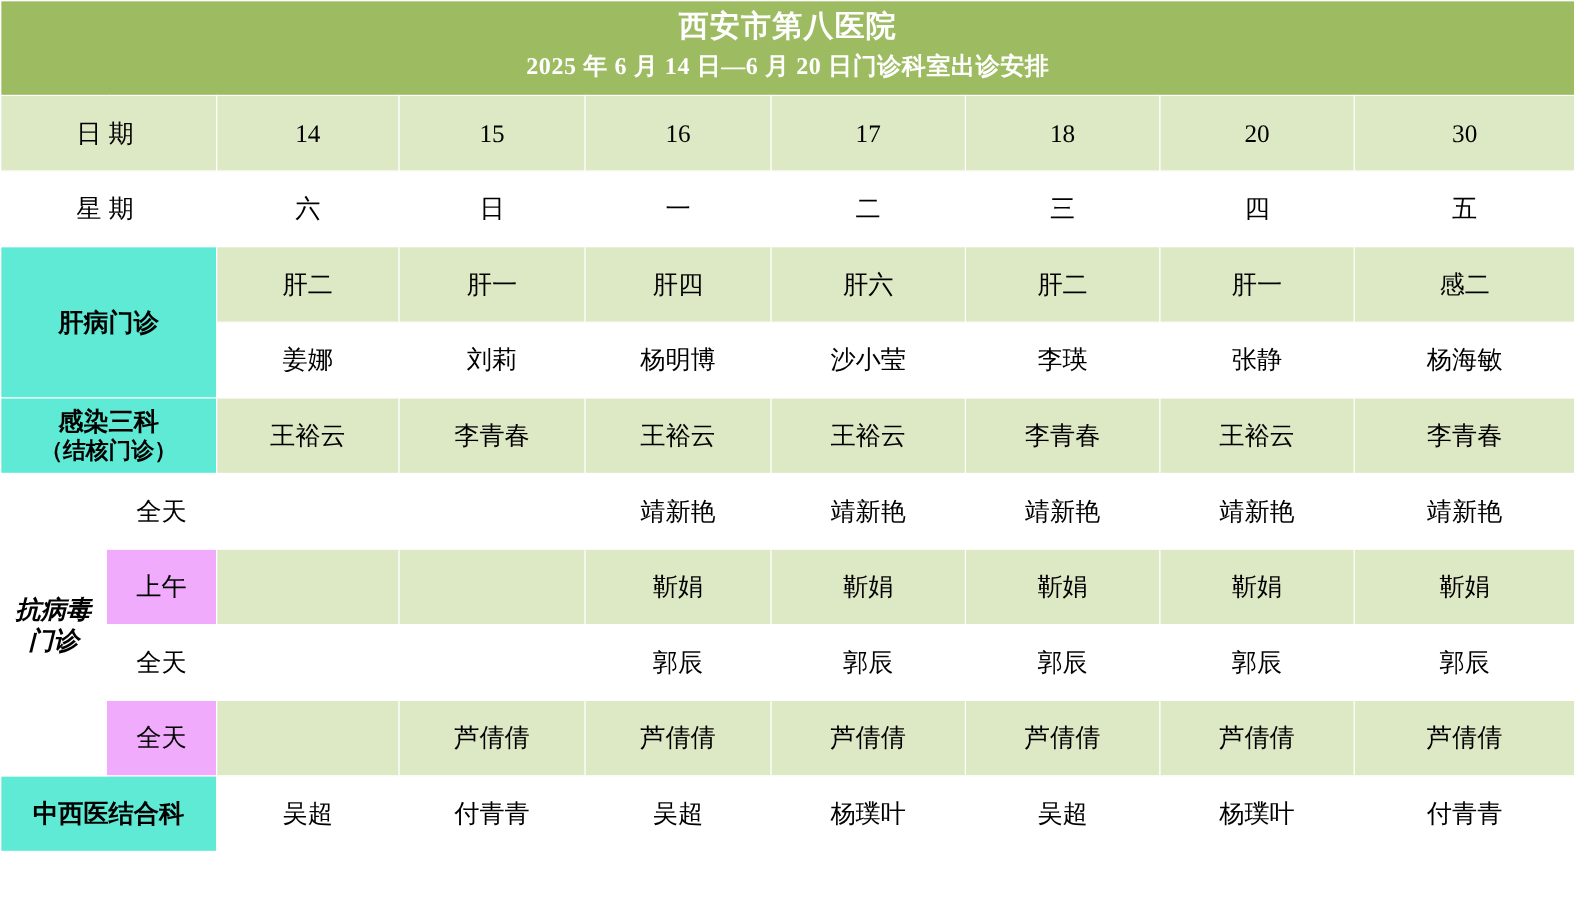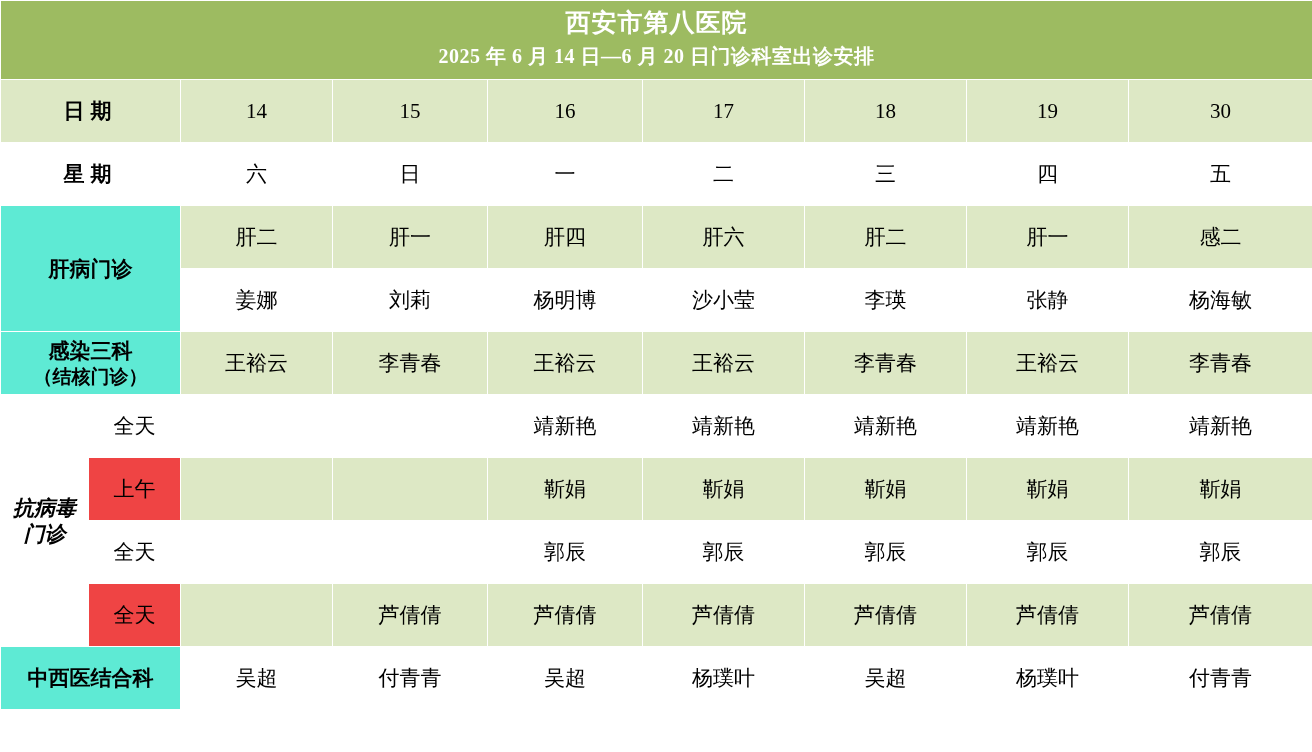--- a/index.html
+++ b/index.html
@@ -47,21 +47,21 @@
     letter-spacing: 1px;
     margin-bottom: 6px;
   }
   .title-sub {
     display: block;
     font-size: 20px;
     letter-spacing: 0.5px;
   }
   .hdr-label {
     background: #DDE8C5;
-    font-weight: bold;
+    font-weight: normal;
     letter-spacing: 6px;
     margin-top: 12px;
   }
   .hdr-val {
     background: #DDE8C5;
   }
   .shade {
     background: #DDE8C5;
     font-family: Liberation Serif, serif;
   }
@@ -75,21 +75,21 @@
   }
   .rowlabel .small {
     display: block;
     font-size: 19px;
   }
   .sublabel {
     background: #ffffff;
     font-size: 21px;
   }
   .sublabel.shade {
-    background: #ef4444;
+    background: #f0abfc;
   }
   .vert-label {
     background: #ffffff;
     font-weight: bold;
     font-size: 21px;
     line-height: 1.35;
     font-style: italic;
   }
   .tall-row td {
     height: 64px;
@@ -119,21 +119,21 @@
         </td>
       </tr>
 
       <tr>
         <td class="hdr-label" colspan="2">日期</td>
         <td class="hdr-val">14</td>
         <td class="hdr-val">15</td>
         <td class="hdr-val">16</td>
         <td class="hdr-val">17</td>
         <td class="hdr-val">18</td>
-        <td class="hdr-val">19</td>
+        <td class="hdr-val">20</td>
         <td class="hdr-val">30</td>
       </tr>
 
       <tr>
         <td class="hdr-label plain" colspan="2" style="background:#ffffff">星期</td>
         <td class="plain">六</td>
         <td class="plain">日</td>
         <td class="plain">一</td>
         <td class="plain">二</td>
         <td class="plain">三</td>

